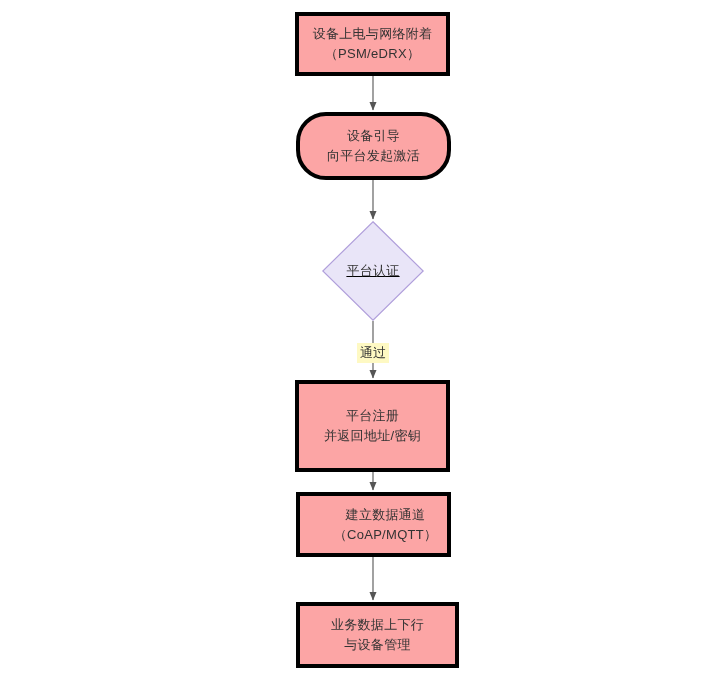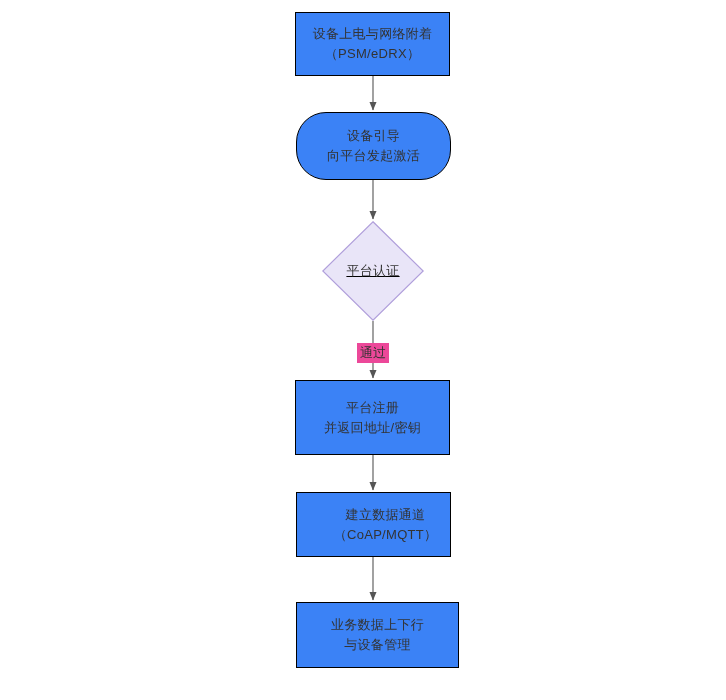--- a/index.html
+++ b/index.html
@@ -29,22 +29,22 @@
   }
   .node {
     position: absolute;
     box-sizing: border-box;
     display: flex;
     align-items: center;
     justify-content: center;
     text-align: center;
   }
   .node-process {
-    background: #3b82f6;
-    border: 1px solid #000000;
+    background: #fca5a5;
+    border: 4px solid #000000;
   }
   .node-label {
     font-size: 13px;
     line-height: 20px;
     color: #333333;
     letter-spacing: 0.3px;
     white-space: pre-line;
     user-select: none;
   }
   .node-decision {
@@ -57,21 +57,21 @@
     top: 0;
     width: 100%;
     height: 100%;
   }
   .node-decision .node-label {
     position: relative;
     z-index: 2;
   }
   .edge-label {
     position: absolute;
-    background: #ec4899;
+    background: #fef9c3;
     font-size: 13px;
     line-height: 18px;
     color: #333333;
     padding: 1px 3px;
     white-space: nowrap;
     user-select: none;
   }
 </style>
 </head>
 <body>
@@ -106,21 +106,21 @@
 向平台发起激活</span>
   </div>
 
   <div class="node node-decision" style="left:322px; top:221px; width:102px; height:100px;text-decoration:underline;">
     <svg class="diamond-shape" viewBox="0 0 102 100" preserveAspectRatio="none" xmlns="http://www.w3.org/2000/svg">
       <polygon points="51,0.8 101.2,50 51,99.2 0.8,50" fill="#e9e5f8" stroke="#b09fdb" stroke-width="1.2"></polygon>
     </svg>
     <span class="node-label">平台认证</span>
   </div>
 
-  <div class="node node-process" style="left:295px; top:380px; width:155px; height:75px;">
+  <div class="node node-process" style="left:295px; top:380px; width:155px; height:92px;">
     <span class="node-label">平台注册
 并返回地址/密钥</span>
   </div>
 
   <div class="node node-process" style="left:296px; top:492px; width:155px; height:65px;padding-left:24px;">
     <span class="node-label">建立数据通道
 （CoAP/MQTT）</span>
   </div>
 
   <div class="node node-process" style="left:296px; top:602px; width:163px; height:66px;">

